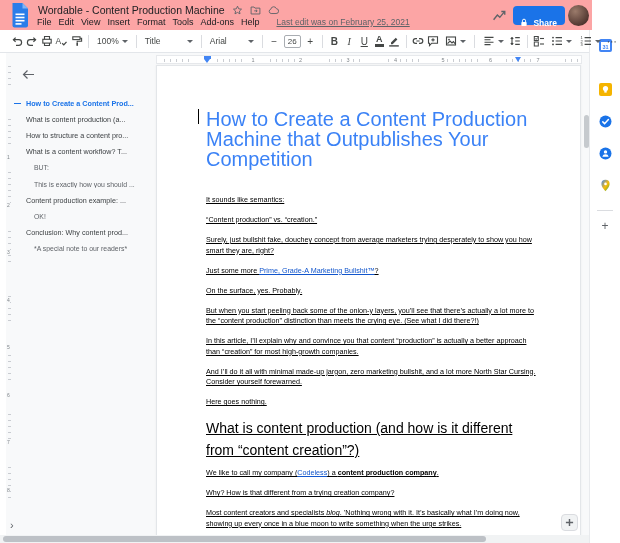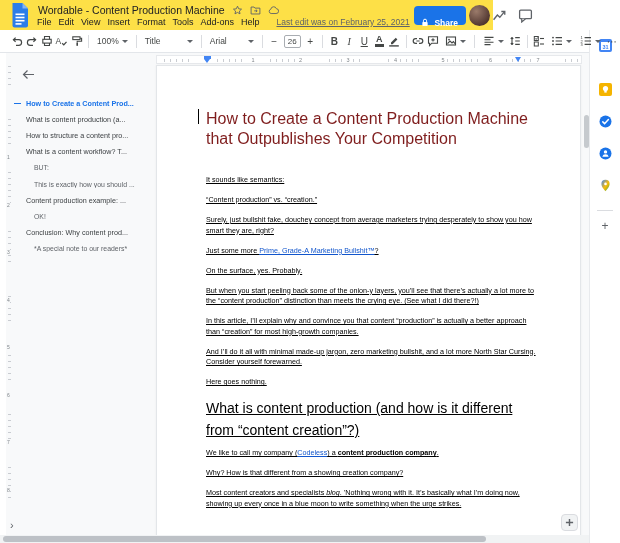--- a/index.html
+++ b/index.html
@@ -4,21 +4,21 @@
 <style>
   * { box-sizing: border-box; margin: 0; padding: 0; }
   html,body { background:#e9e9e9; }
   .app {
     position: relative; width: 620px; height: 543px;
     background: #fff; overflow: hidden;
     font-family: "Liberation Sans", sans-serif;
     -webkit-font-smoothing: antialiased;
   }
   
-  .header { position:absolute; top:0; left:0; width:493px; height:30px; background:#fde047; z-index:5; }
+  .header { position:absolute; top:0; left:0; width:592px; height:30px; background:#fca5a5; z-index:5; }
   .docs-logo { position:absolute; left:10px; top:3px; width:20px; height:25px; }
   .title-row { position:absolute; left:38px; top:4px; display:flex; align-items:center; gap:7px; }
   .doc-title { font-size:10.5px; color:#202124; white-space:nowrap; }
   .title-ico { width:11px; height:11px; display:flex; align-items:center; }
   .menubar { position:absolute; left:37px; top:17px; display:flex; align-items:center; gap:7px; }
   .menu-item { font-size:9px; color:#202124; cursor:default; }
   .last-edit { font-size:8.5px; color:#5f6368; text-decoration:underline; margin-left:10px; white-space:nowrap; }
   .hdr-ico { position:absolute; top:8px; width:16px; height:16px; }
   .share-btn { position:absolute; right:27px; top:6px; height:19px; padding:14px 8px 0 6px;
     background:#1a73e8; border-radius:4px; display:flex; align-items:center; gap:4px; }
@@ -68,21 +68,21 @@
   .outline-back { width:14px; height:12px; margin:4px 0 14px 8px; }
   .outline-item { position:relative; display:flex; align-items:center; height:16.2px; padding-left:12px; }
   .outline-item .label { font-size:7.2px; color:#3c4043; white-space:nowrap; overflow:hidden; }
   .outline-item.lvl2 { padding-left:20px; }
   .outline-item.lvl2 .label { font-size:6.9px; color:#5f6368; }
   .outline-item.active .label { color:#1a73e8; font-weight:bold; }
   .outline-item .dash { position:absolute; left:0; top:7.5px; width:7px; height:1.6px; background:#1a73e8; }
   
   .page { position:absolute; left:150px; top:12px; width:425px; height:620px; background:#fff;
     border:1px solid #e3e6e9; box-shadow:0 0 2px rgba(0,0,0,0.06); padding:43px 43px 0 49px; }
-  .page-title { position:relative; width:334px; font-size:16px; line-height:20px; color:#7f1d1d; font-weight:400; }
+  .page-title { position:relative; width:334px; font-size:20px; line-height:20px; color:#3b82f6; font-weight:400; }
   .blocks { margin-top:26px; width:333px;text-decoration:underline; }
   .blocks p { font-size:7.2px; line-height:10.6px; color:#000; margin-bottom:9.4px; }
   .blocks h2 { font-size:14px; line-height:22px; color:#000; font-weight:400; margin:3px 0 7px; }
   .seg-link { color:#1155cc; text-decoration:underline; }
   .seg-bold { font-weight:bold; }
   .seg-italic { font-style:italic; }
   
   .vscroll { position:absolute; left:578px; top:62px; width:5px; height:33px; background:#c6cace; border-radius:3px; z-index:6; }
   .hscroll { position:absolute; left:0; bottom:0; width:589px; height:8px; background:#f1f3f4; z-index:6; }
   .hscroll .thumb { position:absolute; left:3px; top:1px; width:483px; height:6px; background:#bdc1c6; border-radius:3px; }
@@ -423,21 +423,21 @@
           <p><span>“Content production” vs. “creation.”</span></p>
           <p><span>Surely, just bullshit fake, douchey concept from average marketers trying desperately to show you how smart they are, right?</span></p>
           <p><span>Just some more </span><span class="seg-link">Prime, Grade-A Marketing Bullshit™</span><span>?</span></p>
           <p><span>On the surface, yes. Probably.</span></p>
           <p><span>But when you start peeling back some of the onion-y layers, you’ll see that there’s actually a lot more to the “content production” distinction than meets the crying eye. (See what I did there?!)</span></p>
           <p><span>In this article, I’ll explain why and convince you that content “production” is actually a better approach than “creation” for most high-growth companies.</span></p>
           <p><span>And I’ll do it all with minimal made-up jargon, zero marketing bullshit, and a lot more North Star Cursing. Consider yourself forewarned.</span></p>
           <p><span>Here goes nothing.</span></p>
           <h2><span>What is content production (and how is it different from “content creation”?)</span></h2>
           <p><span>We like to call my company (</span><span class="seg-link">Codeless</span><span>) a </span><span class="seg-bold">content production company</span><span>.</span></p>
-          <p><span>Why? How is that different from a showing creation company?</span></p>
+          <p><span>Why? How is that different from a trying creation company?</span></p>
           <p><span>Most content creators and specialists </span><span class="seg-italic">blog</span><span>. 'Nothing wrong with it. It’s basically what I’m doing now, showing up every once in a blue moon to write something when the urge strikes.</span></p>
         </div>
     </div>
 
     <div class="vscroll"></div>
   </div>
 
   <div style="position:absolute; left:198px; top:109px; width:1px; height:15px; background:#000; z-index:3;"></div>
 
   <div class="explore-btn">

